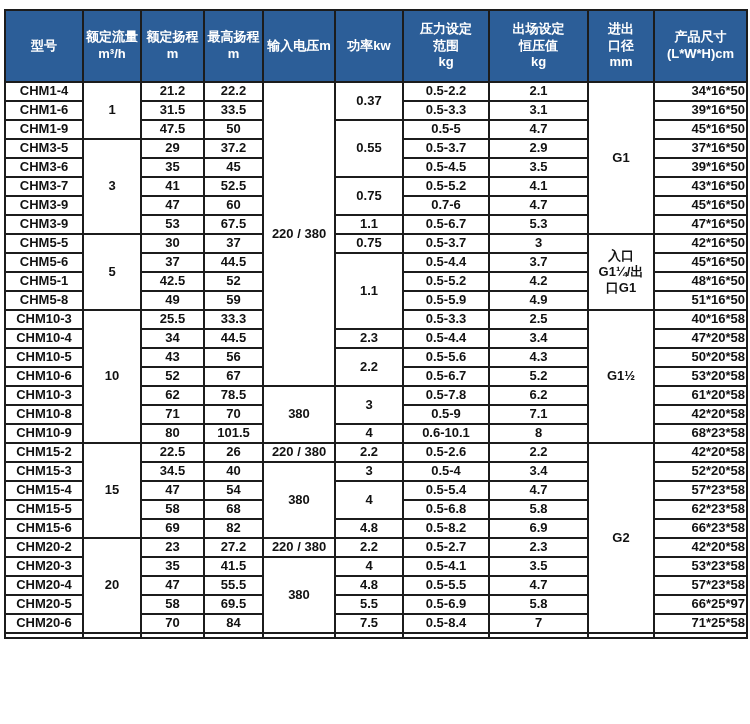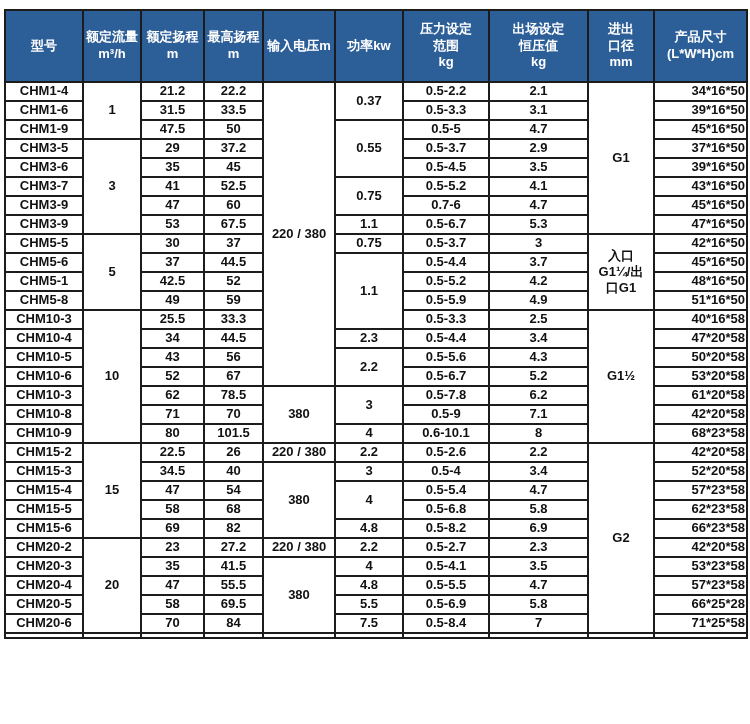--- a/index.html
+++ b/index.html
@@ -343,21 +343,21 @@
           <td>4.7</td>
           <td class="size">57*23*58</td>
         </tr>
         <tr>
           <td>CHM20-5</td>
           <td>58</td>
           <td>69.5</td>
           <td>5.5</td>
           <td>0.5-6.9</td>
           <td>5.8</td>
-          <td class="size">66*25*28</td>
+          <td class="size">66*25*97</td>
         </tr>
         <tr>
           <td>CHM20-6</td>
           <td>70</td>
           <td>84</td>
           <td>7.5</td>
           <td>0.5-8.4</td>
           <td>7</td>
           <td class="size">71*25*58</td>
         </tr>

